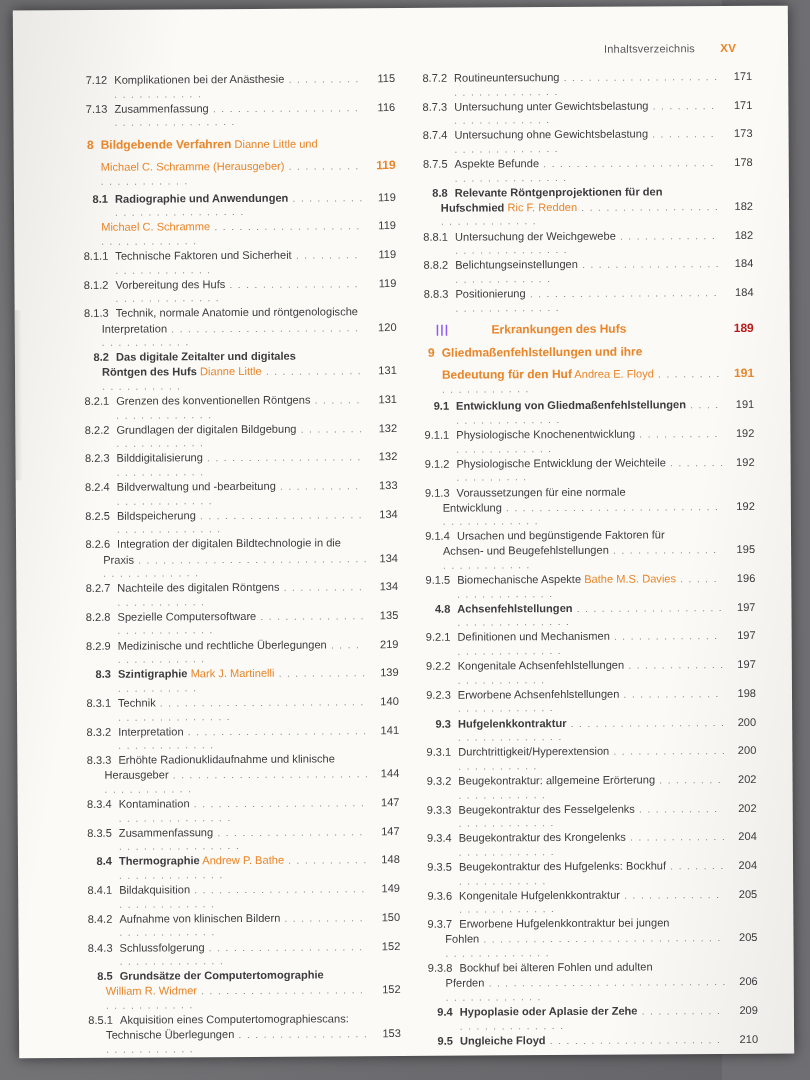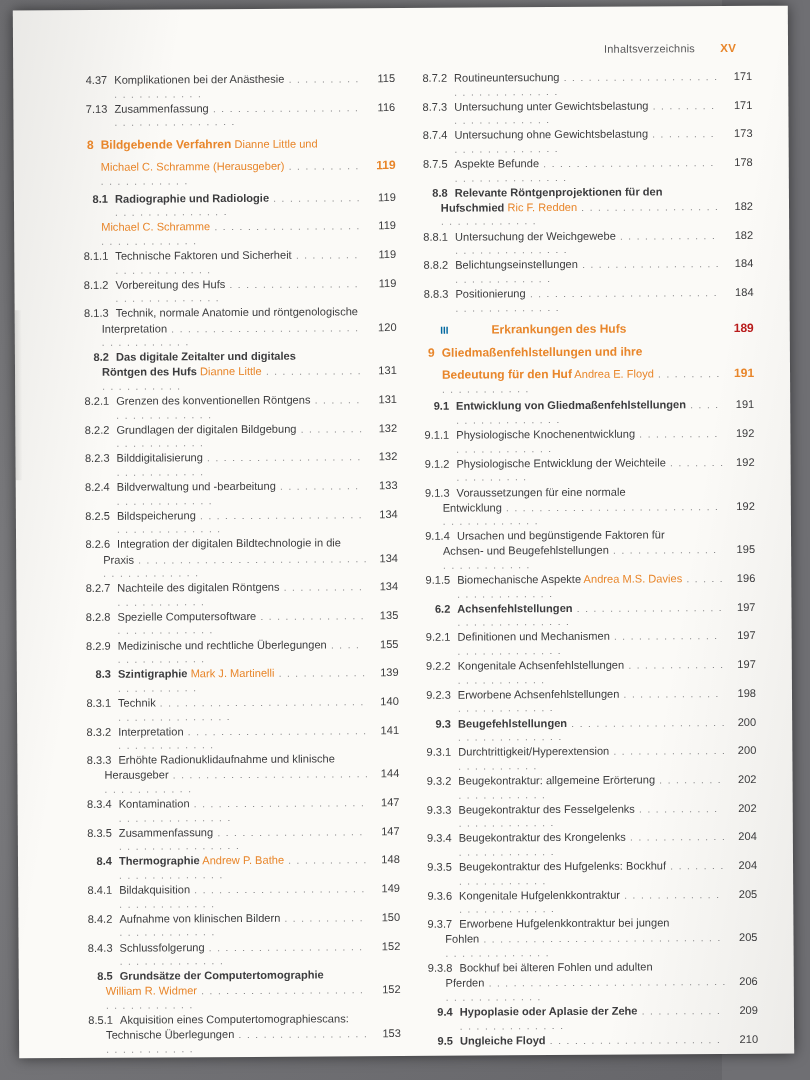--- a/index.html
+++ b/index.html
@@ -60,21 +60,21 @@
   .dots{
     display:inline;
     color:#7a7a7c;
     letter-spacing:1.4px;
     font-size:10px;
   }
   .auth{color:#e8862b;}
   .h-sec .num,.h-sec .title,.h-sec .pg{color:#e8862b;font-weight:bold;font-size:12px;}
   .h-sec{margin-top:9px;margin-bottom:4px;}
   .h-sub .num,.h-sub .title{font-weight:bold;}
-  .roman .num{color:#0369a1;font-weight:bold;font-size:10px;}
+  .roman .num{color:#8b5cf6;font-weight:normal;font-size:16px;}
   .roman .title{color:#e8862b;font-weight:bold;font-size:12px;padding-left:36px;}
   .roman .pg{color:#b91c1c;}
   .edge{
     position:absolute;left:0;top:300px;width:7px;height:170px;
     background:linear-gradient(90deg,rgba(0,0,0,.10),rgba(0,0,0,0));
   }
 </style>
 </head>
 <body>
 
@@ -84,42 +84,42 @@
       <div class="edge"></div>
 
       <div class="header">
         <span>Inhaltsverzeichnis</span>
         <span class="folio">XV</span>
       </div>
 
       <div class="cols">
         <div class="col left" id="col-left">
             <div class="row">
-              <div class="num">4.37</div>
+              <div class="num">7.12</div>
               <div class="body"><span class="title">Komplikationen bei der Anästhesie</span><span class="dots"> . . . . . . . . . . . . . . . . . . . . </span></div>
               <div class="pg">115</div>
             </div>
             <div class="row">
               <div class="num">7.13</div>
               <div class="body"><span class="title">Zusammenfassung</span><span class="dots"> . . . . . . . . . . . . . . . . . . . . . . . . . . . . . . . . . </span></div>
               <div class="pg">116</div>
             </div>
             <div class="row h-sec">
               <div class="num w1">8</div>
               <div class="body"><span class="title">Bildgebende Verfahren</span> <span class="auth">Dianne Little und</span></div>
               <div class="pg"></div>
             </div>
             <div class="row h-sec">
               <div class="num w1"></div>
               <div class="body"><span class="title"></span><span class="auth">Michael C. Schramme (Herausgeber)</span><span class="dots"> . . . . . . . . . . . . . . . . . . . . </span></div>
               <div class="pg">119</div>
             </div>
             <div class="row h-sub">
               <div class="num">8.1</div>
-              <div class="body"><span class="title">Radiographie und Radiologie</span><span class="dots"> . . . . . . . . . . . . . . . . . . . . . . . . . </span></div>
+              <div class="body"><span class="title">Radiographie und Anwendungen</span><span class="dots"> . . . . . . . . . . . . . . . . . . . . . . . . . </span></div>
               <div class="pg">119</div>
             </div>
             <div class="row h-sub">
               <div class="num w1"></div>
               <div class="body"><span class="title"></span><span class="auth">Michael C. Schramme</span><span class="dots"> . . . . . . . . . . . . . . . . . . . . . . . . . . . . . . </span></div>
               <div class="pg">119</div>
             </div>
             <div class="row">
               <div class="num">8.1.1</div>
               <div class="body"><span class="title">Technische Faktoren und Sicherheit</span><span class="dots"> . . . . . . . . . . . . . . . . . . . . </span></div>
@@ -191,21 +191,21 @@
               <div class="pg">134</div>
             </div>
             <div class="row">
               <div class="num">8.2.8</div>
               <div class="body"><span class="title">Spezielle Computersoftware</span><span class="dots"> . . . . . . . . . . . . . . . . . . . . . . . . . </span></div>
               <div class="pg">135</div>
             </div>
             <div class="row">
               <div class="num">8.2.9</div>
               <div class="body"><span class="title">Medizinische und rechtliche Überlegungen</span><span class="dots"> . . . . . . . . . . . . . . . </span></div>
-              <div class="pg">155</div>
+              <div class="pg">219</div>
             </div>
             <div class="row h-sub">
               <div class="num">8.3</div>
               <div class="body"><span class="title">Szintigraphie</span> <span class="auth">Mark J. Martinelli</span><span class="dots"> . . . . . . . . . . . . . . . . . . . . . </span></div>
               <div class="pg">139</div>
             </div>
             <div class="row">
               <div class="num">8.3.1</div>
               <div class="body"><span class="title">Technik</span><span class="dots"> . . . . . . . . . . . . . . . . . . . . . . . . . . . . . . . . . . . . . . . </span></div>
               <div class="pg">140</div>
@@ -372,46 +372,46 @@
               <div class="body"><span class="title">Ursachen und begünstigende Faktoren für</span></div>
               <div class="pg"></div>
             </div>
             <div class="row">
               <div class="num w1"></div>
               <div class="body"><span class="title">Achsen- und Beugefehlstellungen</span><span class="dots"> . . . . . . . . . . . . . . . . . . . . . . . . </span></div>
               <div class="pg">195</div>
             </div>
             <div class="row">
               <div class="num">9.1.5</div>
-              <div class="body"><span class="title">Biomechanische Aspekte</span> <span class="auth">Andrea M.S. Davies</span><span class="dots"> . . . . . . . . . . . . . . . . . </span></div>
+              <div class="body"><span class="title">Biomechanische Aspekte</span> <span class="auth">Bathe M.S. Davies</span><span class="dots"> . . . . . . . . . . . . . . . . . </span></div>
               <div class="pg">196</div>
             </div>
             <div class="row h-sub">
-              <div class="num">6.2</div>
+              <div class="num">4.8</div>
               <div class="body"><span class="title">Achsenfehlstellungen</span><span class="dots"> . . . . . . . . . . . . . . . . . . . . . . . . . . . . . . . . </span></div>
               <div class="pg">197</div>
             </div>
             <div class="row">
               <div class="num">9.2.1</div>
               <div class="body"><span class="title">Definitionen und Mechanismen</span><span class="dots"> . . . . . . . . . . . . . . . . . . . . . . . . . . </span></div>
               <div class="pg">197</div>
             </div>
             <div class="row">
               <div class="num">9.2.2</div>
               <div class="body"><span class="title">Kongenitale Achsenfehlstellungen</span><span class="dots"> . . . . . . . . . . . . . . . . . . . . . . . </span></div>
               <div class="pg">197</div>
             </div>
             <div class="row">
               <div class="num">9.2.3</div>
               <div class="body"><span class="title">Erworbene Achsenfehlstellungen</span><span class="dots"> . . . . . . . . . . . . . . . . . . . . . . . . </span></div>
               <div class="pg">198</div>
             </div>
             <div class="row h-sub">
               <div class="num">9.3</div>
-              <div class="body"><span class="title">Beugefehlstellungen</span><span class="dots"> . . . . . . . . . . . . . . . . . . . . . . . . . . . . . . . . </span></div>
+              <div class="body"><span class="title">Hufgelenkkontraktur</span><span class="dots"> . . . . . . . . . . . . . . . . . . . . . . . . . . . . . . . . </span></div>
               <div class="pg">200</div>
             </div>
             <div class="row">
               <div class="num">9.3.1</div>
               <div class="body"><span class="title">Durchtrittigkeit/Hyperextension</span><span class="dots"> . . . . . . . . . . . . . . . . . . . . . . . . </span></div>
               <div class="pg">200</div>
             </div>
             <div class="row">
               <div class="num">9.3.2</div>
               <div class="body"><span class="title">Beugekontraktur: allgemeine Erörterung</span><span class="dots"> . . . . . . . . . . . . . . . . . . . </span></div>

